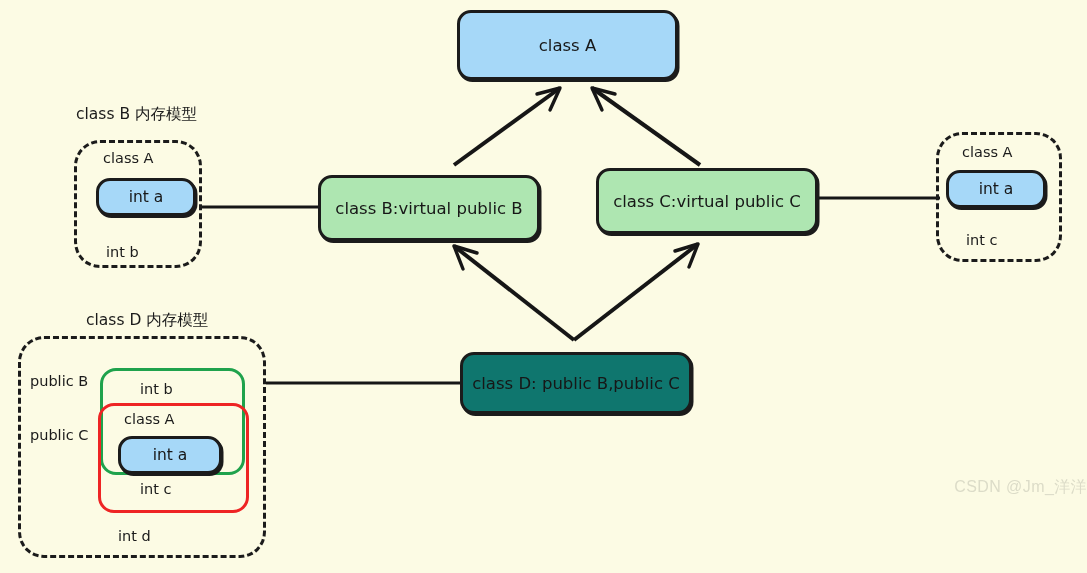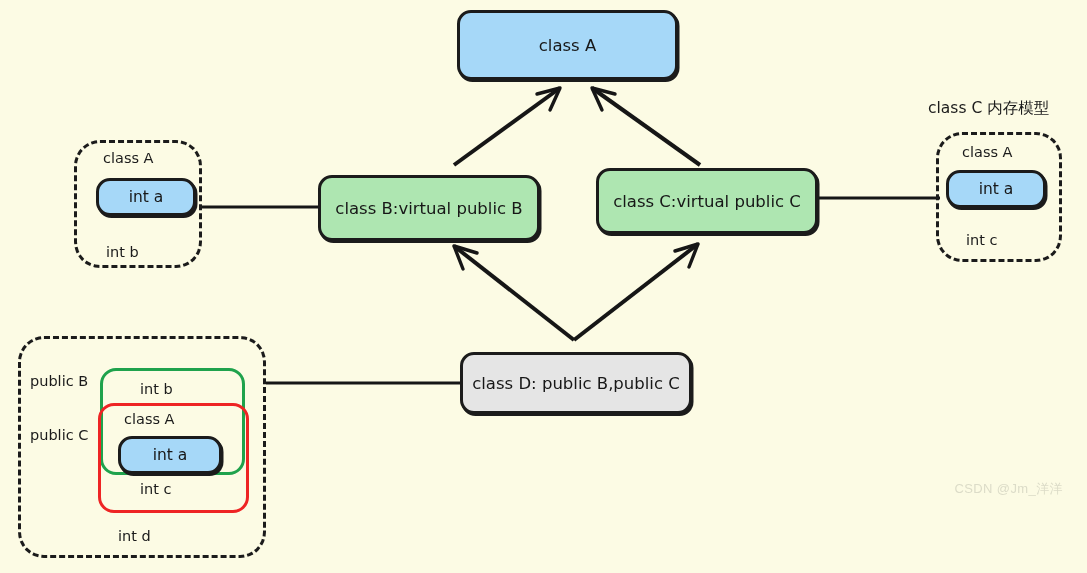--- a/index.html
+++ b/index.html
@@ -22,21 +22,21 @@
   }
 
   
   .solidbox{
     border:3px solid #1b1b1b;
     border-radius:14px;
     box-shadow:1.5px 2px 0 #1b1b1b;
   }
   .blue{background:#A6D8F8;}
   .green{background:#AEE6B1;}
-  .pink{background:#e5e5e5;}
+  .pink{background:#0f766e;}
 
   
   .dashbox{
     position:absolute;
     box-sizing:border-box;
     border:3px dashed #1b1b1b;
     border-radius:26px;
     background:transparent;
     z-index:2;
   }
@@ -63,22 +63,22 @@
   .outline-red{
     position:absolute;box-sizing:border-box;
     border:3px solid #EE2424;border-radius:16px;
     background:transparent;z-index:4;
   }
 
   svg#wires{position:absolute;left:0;top:0;width:1087px;height:573px;z-index:1;}
   svg#wires line, svg#wires path{stroke:#161616;fill:none;}
 
   .watermark{
-    position:absolute;right:24px;bottom:10px;
-    color:#DCDCC8;font-size:13px;
+    position:absolute;right:0;bottom:10px;
+    color:#DCDCC8;font-size:16px;
     font-family:"Liberation Sans",sans-serif;
     letter-spacing:.4px;z-index:6;
   }
   .t14{font-size:14.5px;}
   .t15{font-size:15.5px;}
   .t16{font-size:16.5px;}
 </style>
 </head>
 <body>
 
@@ -114,43 +114,44 @@
   </div>
 
   <div class="node solidbox green t16" style="left:318px;top:175px;width:222px;height:66px;">
     <span>class B:virtual public B</span>
   </div>
 
   <div class="node solidbox pink t16" style="left:460px;top:352px;width:232px;height:62px;">
     <span>class D: public B,public C</span>
   </div>
 
+  <div class="caption t15" style="left:76px;top:104px;">class B 内存模型</div>
 
   <div class="dashbox" style="left:74px;top:140px;width:128px;height:128px;"></div>
 
   <div class="inner-label t14" style="left:103px;top:150px;">class A</div>
 
   <div class="node solidbox blue t15" style="left:96px;top:178px;width:100px;height:38px;">
     <span>int a</span>
   </div>
 
   <div class="inner-label t14" style="left:106px;top:244px;">int b</div>
 
-  <div class="caption t15" style="left:928px;top:98px;">class C 内存模型</div>
 
   <div class="dashbox" style="left:936px;top:132px;width:126px;height:130px;"></div>
 
   <div class="inner-label t14" style="left:962px;top:144px;">class A</div>
 
   <div class="node solidbox blue t15" style="left:946px;top:170px;width:100px;height:38px;">
     <span>int a</span>
   </div>
 
   <div class="inner-label t14" style="left:966px;top:232px;">int c</div>
 
+  <div class="caption t15" style="left:86px;top:310px;">class D 内存模型</div>
 
   <div class="dashbox" style="left:18px;top:336px;width:248px;height:222px;"></div>
 
   <div class="inner-label t14" style="left:30px;top:373px;">public B</div>
 
   <div class="inner-label t14" style="left:30px;top:427px;">public C</div>
 
   <div class="outline-green" style="left:100px;top:368px;width:145px;height:107px;"></div>
 
   <div class="outline-red" style="left:98px;top:403px;width:151px;height:110px;"></div>

